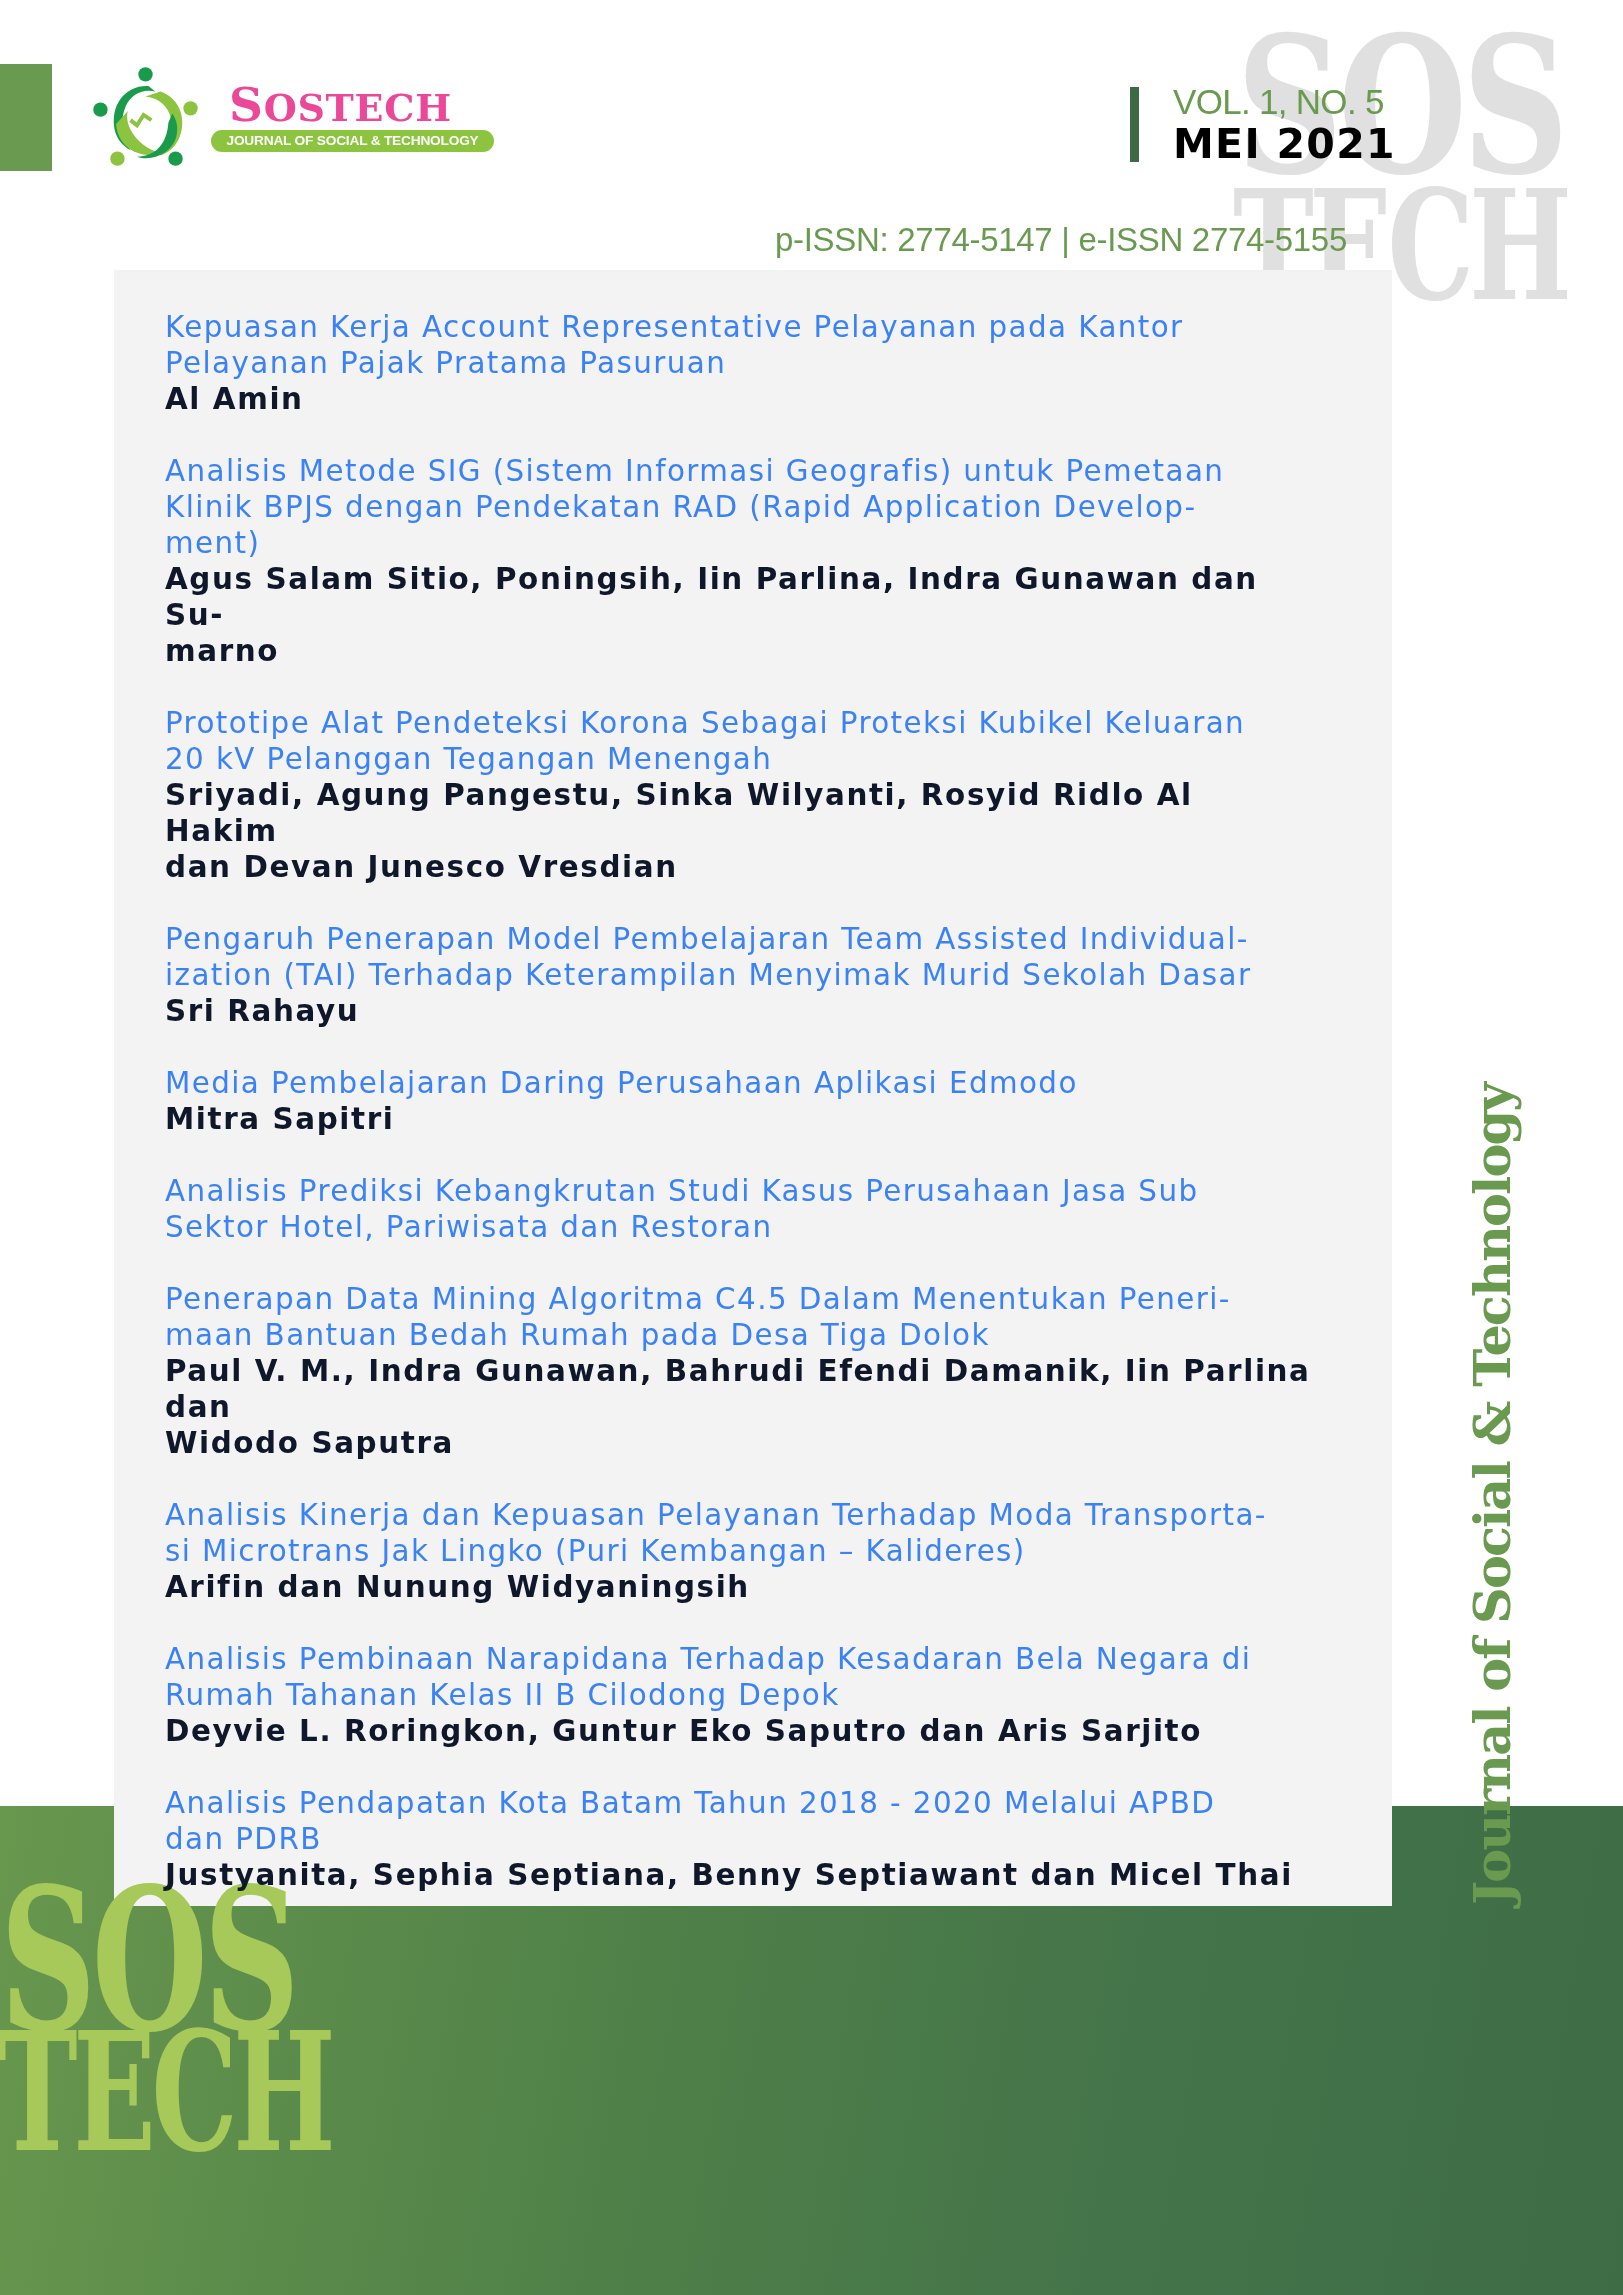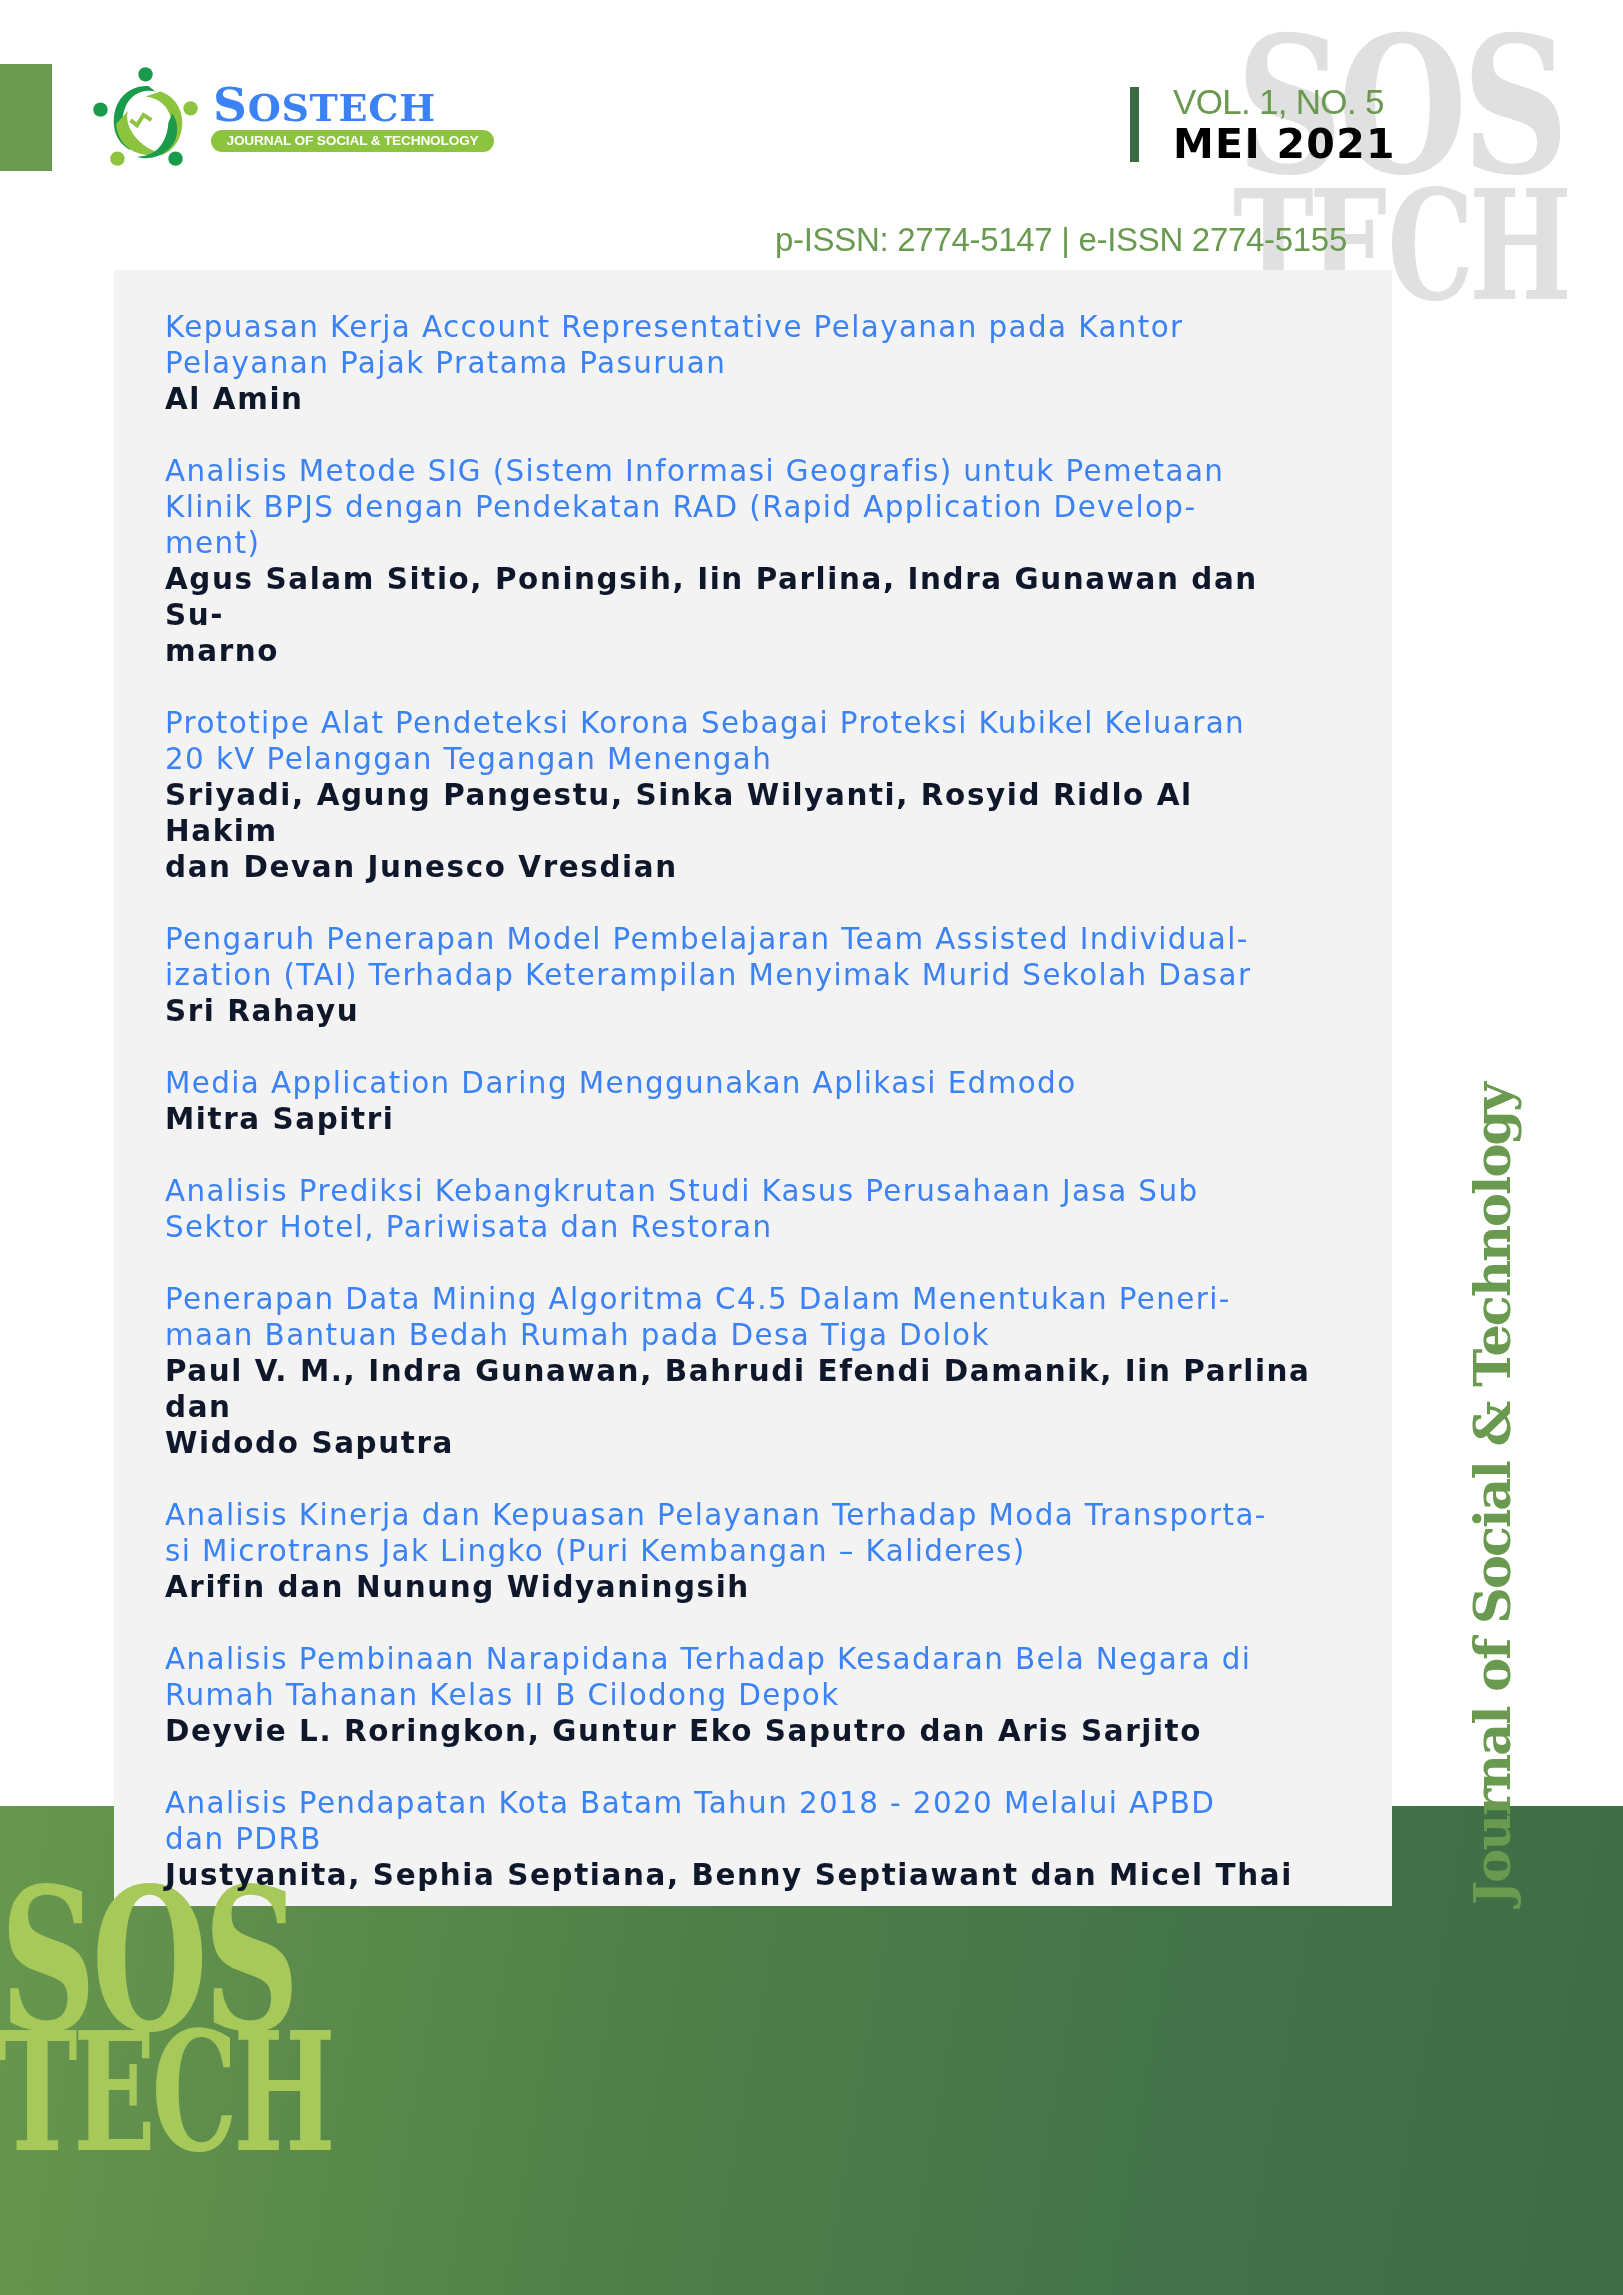--- a/index.html
+++ b/index.html
@@ -4,21 +4,21 @@
 <style>
   html, body { margin:0; padding:0; }
   body { width:1623px; height:2295px; position:relative; overflow:hidden; background:#ffffff; font-family:"DejaVu Sans", sans-serif; }
   .green-bottom { position:absolute; left:0; top:1806px; width:1623px; height:489px;
     background: linear-gradient(100deg, #68974e 0%, #4f8048 40%, #44744a 70%, #3e6d45 100%); }
   .left-bar { position:absolute; left:0; top:64px; width:52px; height:107px; background:#6a9a4f; }
   .wm-top { position:absolute; left:1197px; top:0px; width:458px; height:314px; overflow:hidden; }
   .wm-line { position:absolute; font-family:"DejaVu Serif", serif; font-weight:bold; color:#e0e0e0; letter-spacing:-6.5px; transform-origin:left top; white-space:nowrap; }
   .wm-bot-line { position:absolute; font-family:"DejaVu Serif", serif; font-weight:bold; color:#a6c95a; letter-spacing:-6.5px; transform-origin:left top; white-space:nowrap; }
   .logo { position:absolute; left:90px; top:65px; width:111px; height:105px; }
-  .brand-name { position:absolute; left:213px; top:77px; font-family:"DejaVu Serif", serif; font-weight:bold; color:#3b82f6; font-size:38px; letter-spacing:0.7px; }
+  .brand-name { position:absolute; left:229px; top:77px; font-family:"DejaVu Serif", serif; font-weight:bold; color:#ec4899; font-size:38px; letter-spacing:0.7px; }
   .brand-name .big { font-size:47px; }
   .brand-tag { position:absolute; left:211px; top:130px; width:283px; height:22px; border-radius:11px; background:#8cc43f; color:#fff; font-family:"Liberation Sans", sans-serif; font-size:13.7px; line-height:22px; text-align:center; font-weight:bold; letter-spacing:-0.2px; }
   .vol-bar { position:absolute; left:1130px; top:87px; width:9.2px; height:75px; background:#3b6a45; }
   .vol { position:absolute; left:1173px; top:82px; color:#6a9a4f; font-family:"Liberation Sans", sans-serif; font-size:35px; letter-spacing:-0.7px; }
   .month { position:absolute; left:1173px; top:120px; color:#000000; font-family:"DejaVu Sans", sans-serif; font-weight:bold; font-size:41px; letter-spacing:1.3px; }
   .issn { position:absolute; left:775px; top:221px; color:#6a9a4f; font-family:"Liberation Sans", sans-serif; font-size:33px; letter-spacing:-0.3px; }
   .panel { position:absolute; left:114px; top:270px; width:1278px; height:1636px; background:#f3f3f3; }
   .toc { position:absolute; left:165px; top:309px; width:1152px; }
   .entry { margin:0; }
   .entry .title { color:#3b82f6; font-size:29.4px; line-height:36px; letter-spacing:1.4px; white-space:pre-line; }
@@ -82,21 +82,21 @@
 20 kV Pelanggan Tegangan Menengah</div>
     <div class="authors">Sriyadi, Agung Pangestu, Sinka Wilyanti, Rosyid Ridlo Al Hakim
 dan Devan Junesco Vresdian</div>
   </div>
   <div class="entry" style="margin-bottom:36px;">
     <div class="title">Pengaruh Penerapan Model Pembelajaran Team Assisted Individual-
 ization (TAI) Terhadap Keterampilan Menyimak Murid Sekolah Dasar</div>
     <div class="authors">Sri Rahayu</div>
   </div>
   <div class="entry" style="margin-bottom:36px;">
-    <div class="title">Media Application Daring Menggunakan Aplikasi Edmodo</div>
+    <div class="title">Media Pembelajaran Daring Perusahaan Aplikasi Edmodo</div>
     <div class="authors">Mitra Sapitri</div>
   </div>
   <div class="entry" style="margin-bottom:36px;">
     <div class="title">Analisis Prediksi Kebangkrutan Studi Kasus Perusahaan Jasa Sub
 Sektor Hotel, Pariwisata dan Restoran</div>
   </div>
   <div class="entry" style="margin-bottom:36px;">
     <div class="title">Penerapan Data Mining Algoritma C4.5 Dalam Menentukan Peneri-
 maan Bantuan Bedah Rumah pada Desa Tiga Dolok</div>
     <div class="authors">Paul V. M., Indra Gunawan, Bahrudi Efendi Damanik, Iin Parlina dan

